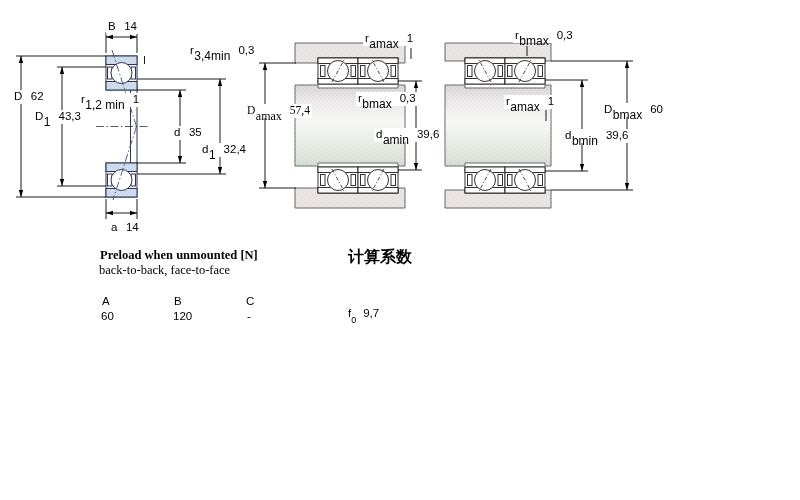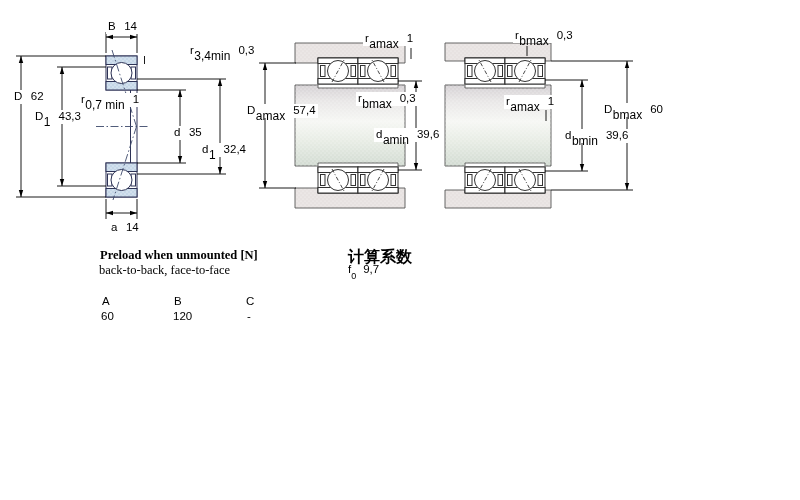--- a/index.html
+++ b/index.html
@@ -8,21 +8,21 @@
   .canvas svg{position:absolute;left:0;top:0;}
   .dim-label{position:absolute;font-size:11.5px;line-height:12px;white-space:nowrap;
              background:#fff;padding:0 2px;color:#000;}
   .dim-label sub{font-size:12px;line-height:9px;position:relative;top:3px;margin-left:0.5px;}
   .dim-label .val{margin-left:8px;}
   .txt{position:absolute;white-space:nowrap;}
   .serif{font-family:"Liberation Serif",serif;font-size:12.5px;}
   .serif.bold{font-weight:bold;}
   .tbl{font-size:11.5px;}
   .cjk{font-weight:bold;font-size:16px;}
-  .fsub{font-size:11.5px;}
+  .fsub{font-size:11.5px;margin-top:44px;}
   .fsub sub{font-size:9px;position:relative;top:3px;}
   .fsub .val{margin-left:7px;}
 </style>
 </head>
 <body>
 
 <div class="canvas">
 
   <svg width="800" height="500" viewBox="0 0 800 500">
     <defs>
@@ -168,28 +168,28 @@
         <polygon points="627,61 624.8,68 629.2,68"></polygon>
           <polygon points="627,190 624.8,183 629.2,183"></polygon>
       </g>
     </g>
   </svg>
 
   <div class="dim-label" style="left:106px;top:20px;"><span>B</span><sub></sub><span class="val">14</span></div>
   <div class="dim-label" style="left:140px;top:44px;margin-left:48px;"><span>r</span><sub>3,4min</sub><span class="val">0,3</span></div>
   <div class="dim-label" style="left:12px;top:90px;"><span>D</span><sub></sub><span class="val">62</span></div>
   <div class="dim-label" style="left:33px;top:110px;"><span>D</span><sub>1</sub><span class="val">43,3</span></div>
-  <div class="dim-label" style="left:79px;top:93px;"><span>r</span><sub>0,7 min</sub><span class="val">1</span></div>
+  <div class="dim-label" style="left:79px;top:93px;"><span>r</span><sub>1,2 min</sub><span class="val">1</span></div>
   <div class="dim-label" style="left:172px;top:126px;"><span>d</span><sub></sub><span class="val">35</span></div>
   <div class="dim-label" style="left:200px;top:143px;"><span>d</span><sub>1</sub><span class="val">32,4</span></div>
   <div class="dim-label" style="left:109px;top:221px;"><span>a</span><sub></sub><span class="val">14</span></div>
 
   <div class="dim-label" style="left:363px;top:32px;"><span>r</span><sub>amax</sub><span class="val">1</span></div>
   <div class="dim-label" style="left:356px;top:92px;"><span>r</span><sub>bmax</sub><span class="val">0,3</span></div>
-  <div class="dim-label" style="left:245px;top:104px;"><span>D</span><sub>amax</sub><span class="val">57,4</span></div>
+  <div class="dim-label" style="left:245px;top:104px;font-family:Liberation Serif, serif;"><span>D</span><sub>amax</sub><span class="val">57,4</span></div>
   <div class="dim-label" style="left:374px;top:128px;"><span>d</span><sub>amin</sub><span class="val">39,6</span></div>
 
   <div class="dim-label" style="left:513px;top:29px;"><span>r</span><sub>bmax</sub><span class="val">0,3</span></div>
   <div class="dim-label" style="left:504px;top:95px;"><span>r</span><sub>amax</sub><span class="val">1</span></div>
   <div class="dim-label" style="left:602px;top:103px;"><span>D</span><sub>bmax</sub><span class="val">60</span></div>
   <div class="dim-label" style="left:563px;top:129px;"><span>d</span><sub>bmin</sub><span class="val">39,6</span></div>
 
   <div class="txt serif" style="left:99px;top:263px;">back-to-back, face-to-face</div>
   <div class="txt serif bold" style="left:100px;top:248px;">Preload when unmounted [N]</div>
 

